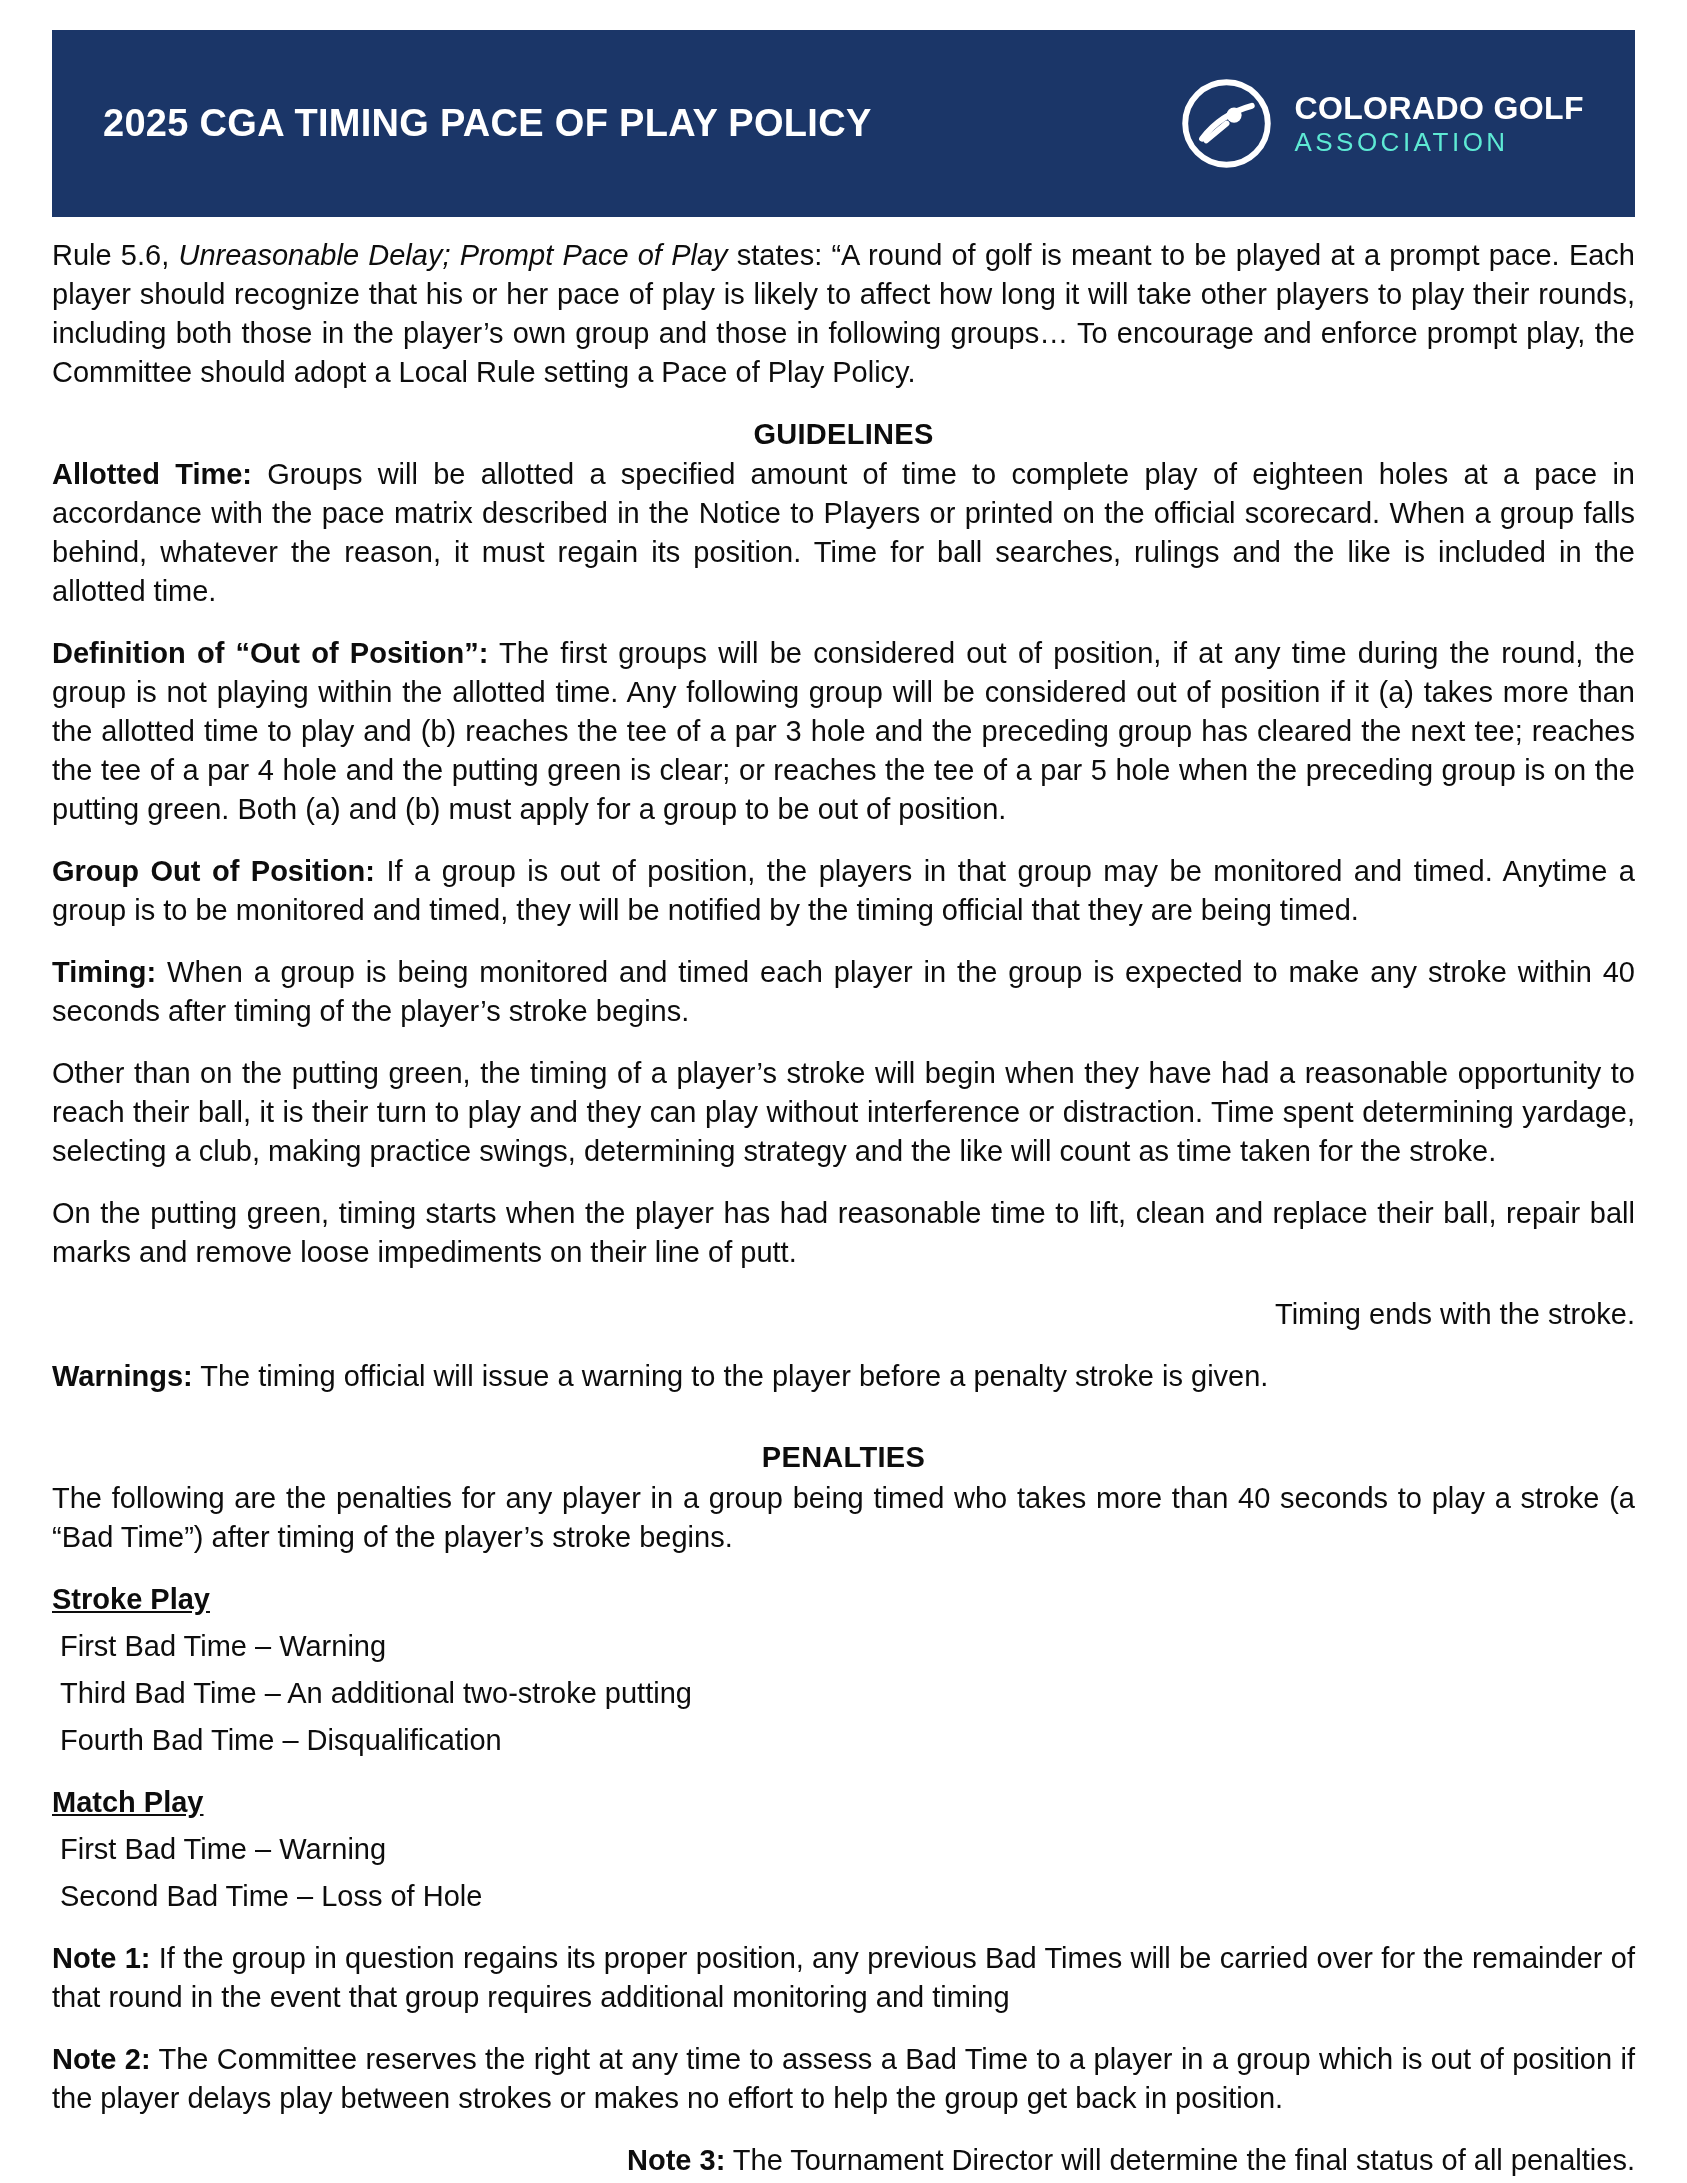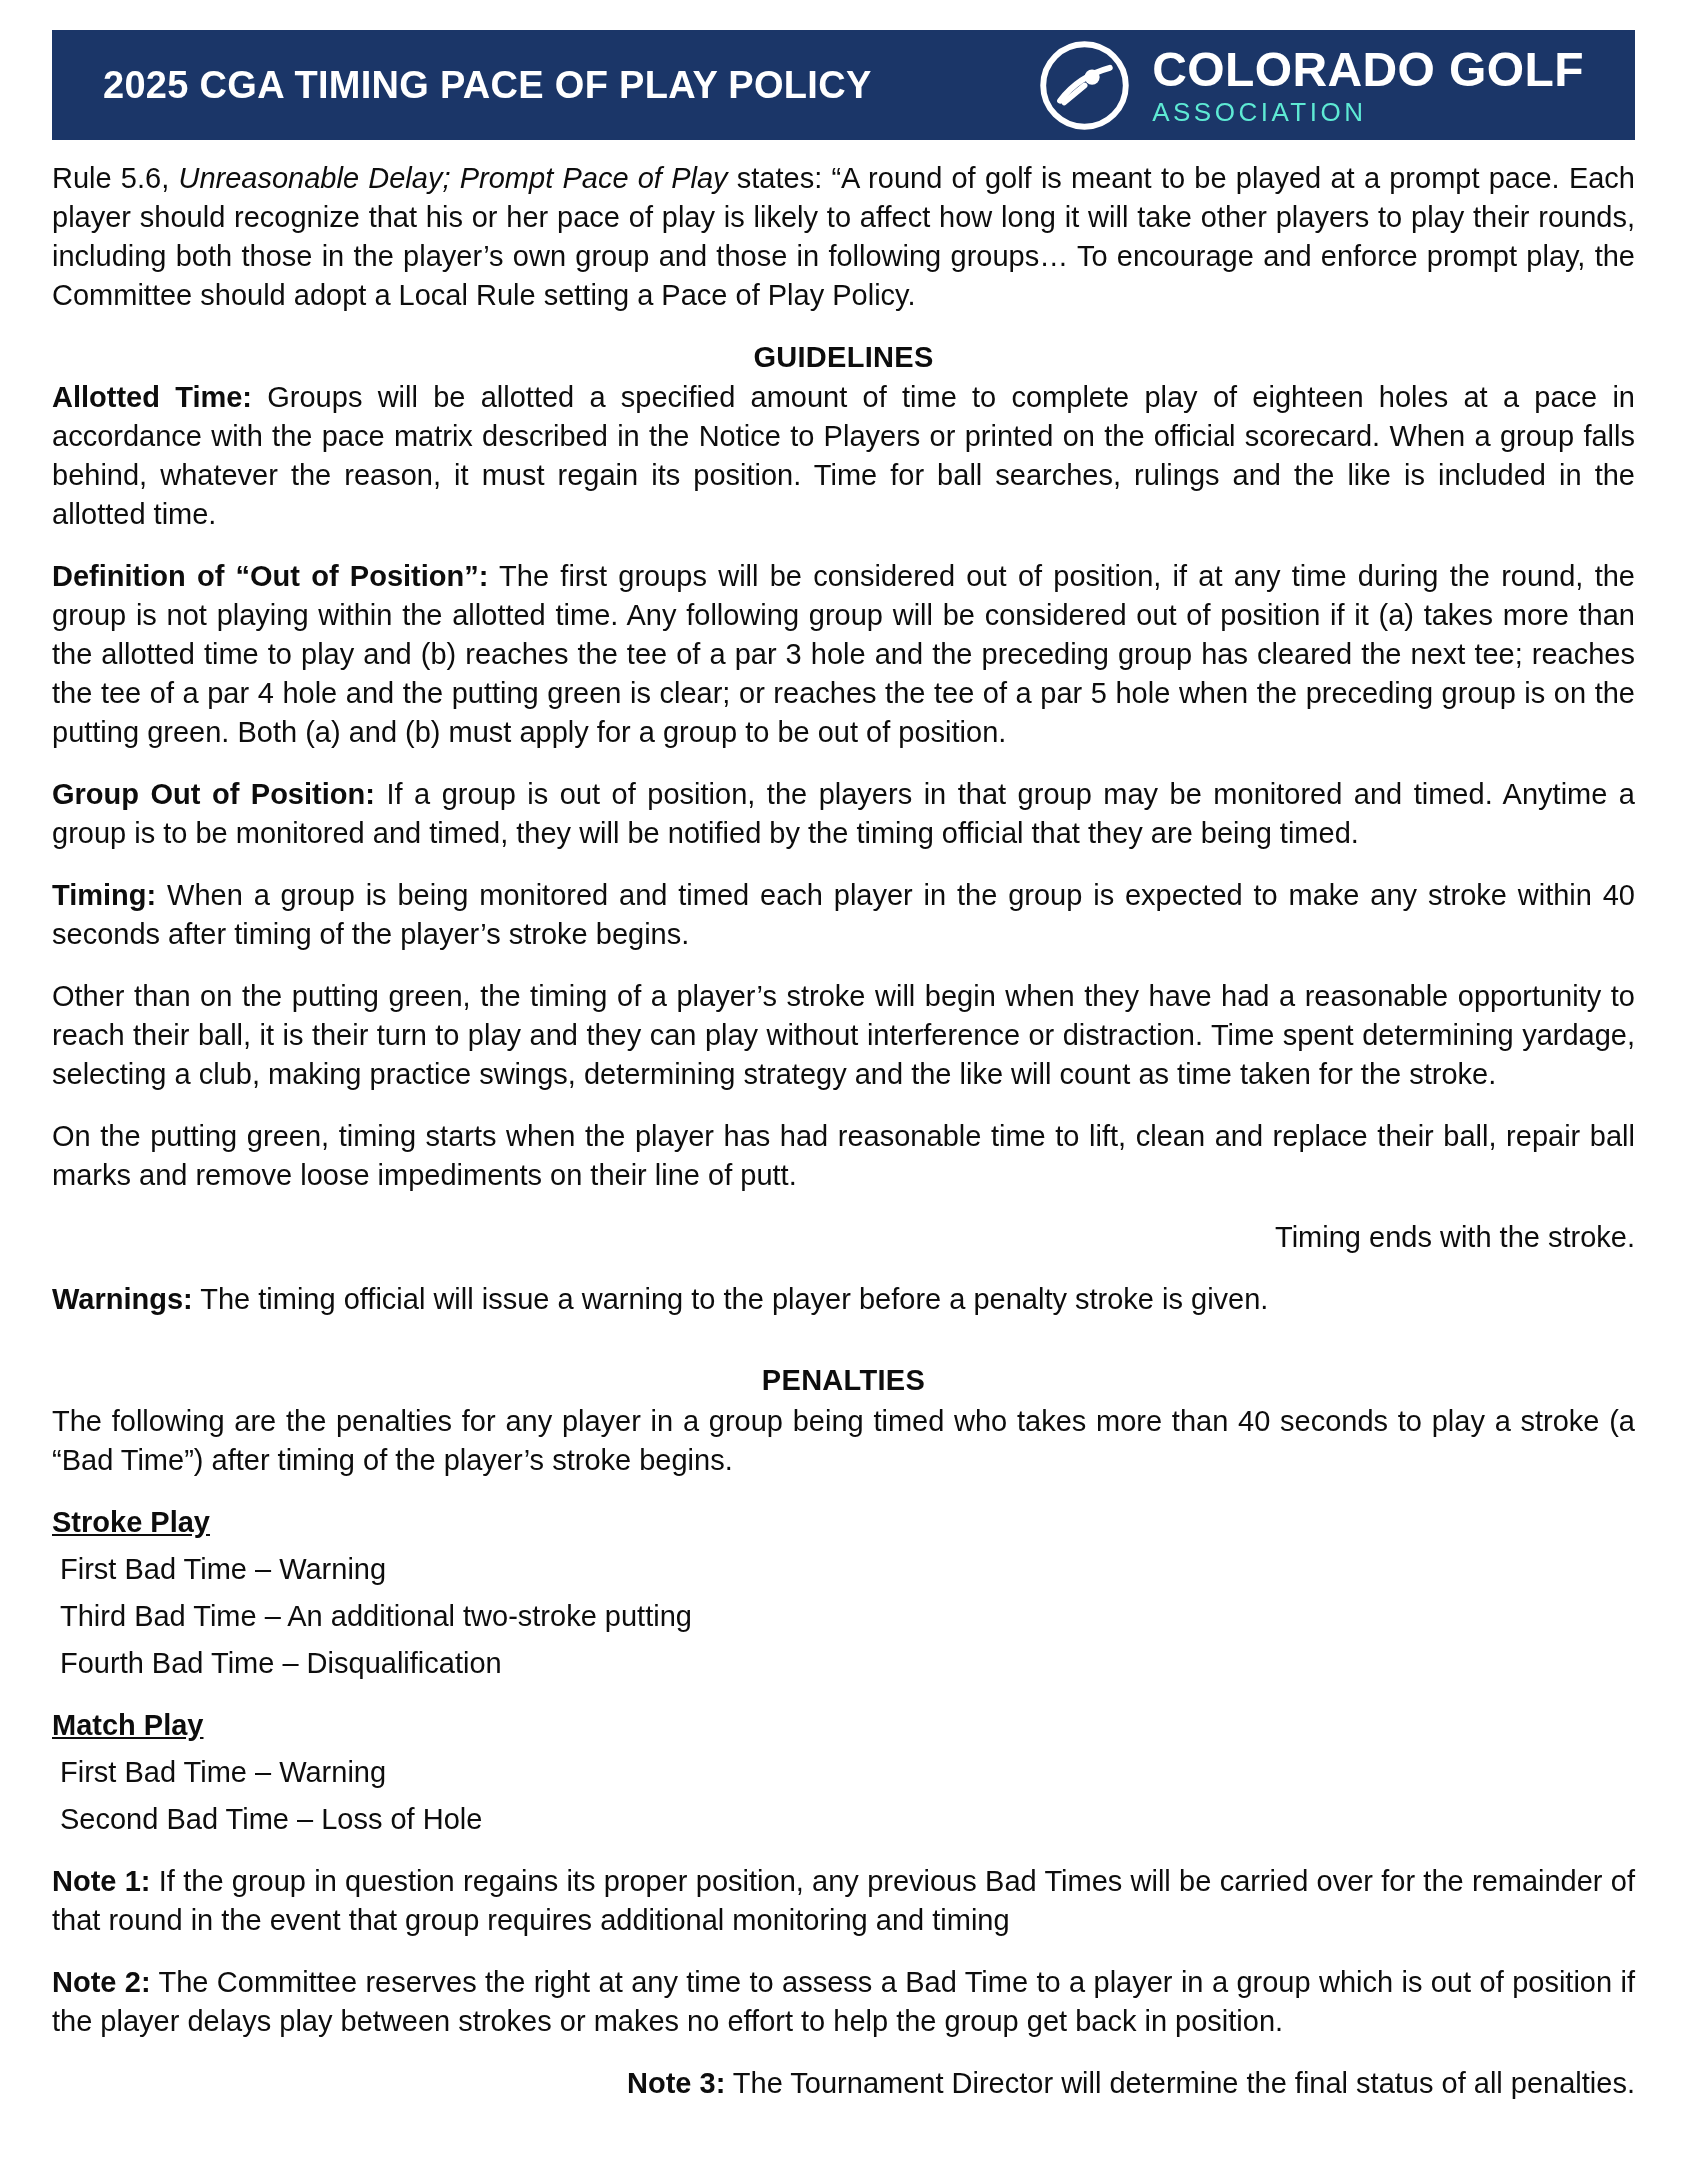--- a/index.html
+++ b/index.html
@@ -19,21 +19,21 @@
     min-height: 2183px;
     background: #ffffff;
     box-sizing: border-box;
     padding: 0 0 34px 0;
   }
 
   
   .header-banner {
     margin: 30px 52px 0 52px;
     background: #1b3668;
-    height: 110px;
+    height: 187px;
     display: flex;
     align-items: center;
     justify-content: space-between;
     padding: 0 51px 0 51px;
     box-sizing: border-box;
   }
   .header-title {
     color: #ffffff;
     font-size: 38px;
     font-weight: bold;
@@ -51,21 +51,21 @@
     flex: 0 0 auto;
   }
   .logo-text {
     display: flex;
     flex-direction: column;
     justify-content: center;
     line-height: 1.0;
   }
   .logo-line1 {
     color: #ffffff;
-    font-size: 48px;
+    font-size: 32px;
     font-weight: bold;
     letter-spacing: 0.4px;
   }
   .logo-line2 {
     color: #5eead4;
     font-size: 26px;
     font-weight: normal;
     letter-spacing: 3.5px;
     margin-top: 5px;
   }

